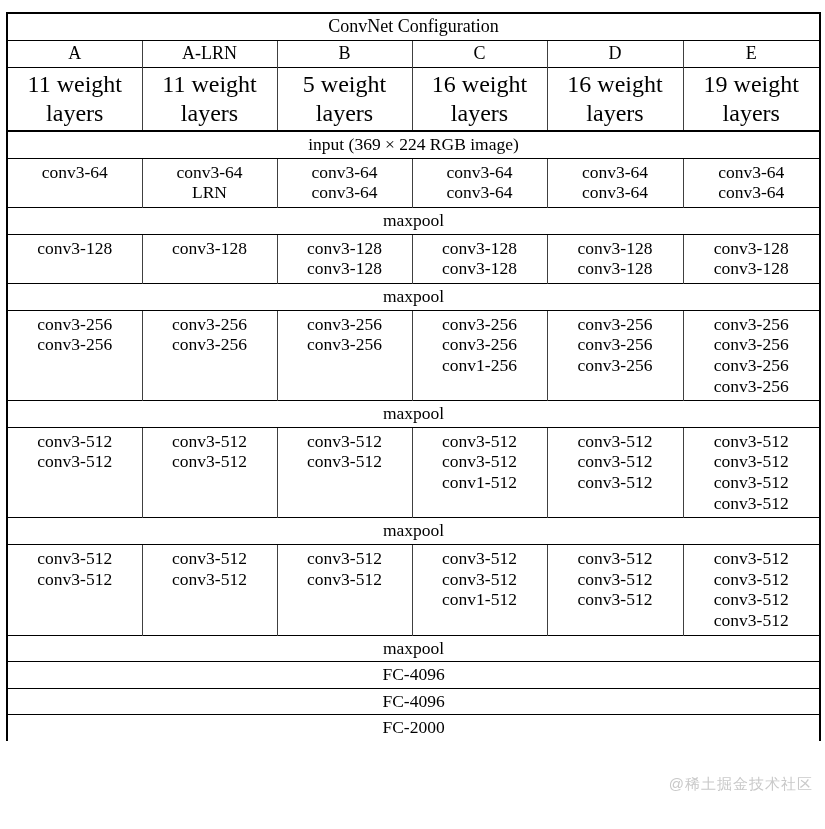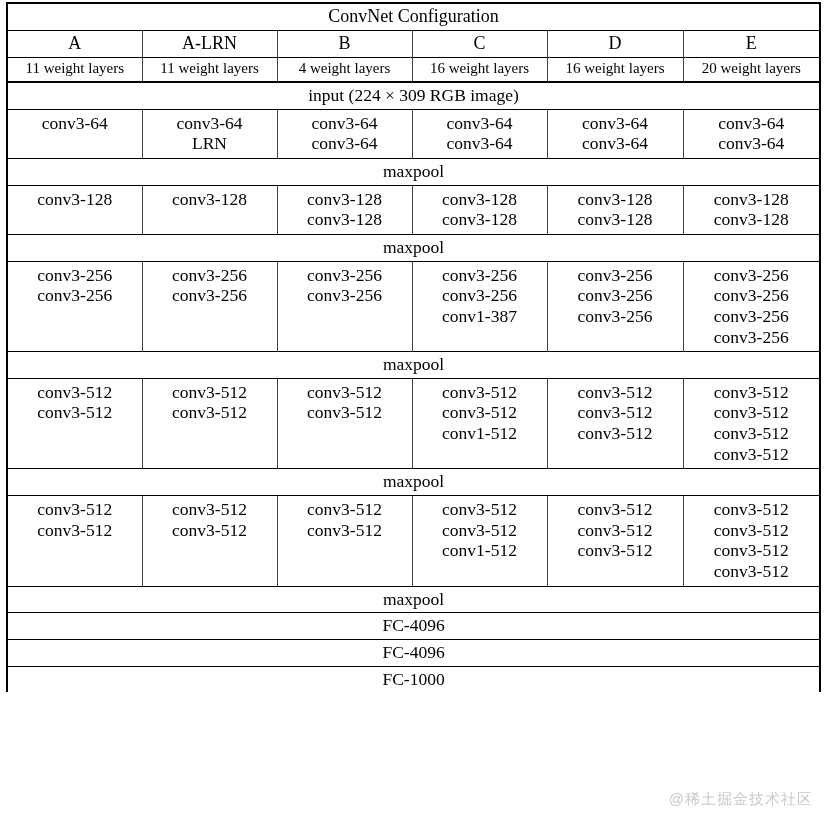--- a/index.html
+++ b/index.html
@@ -12,21 +12,21 @@
     height: 829px;
     font-family: "Liberation Serif", "DejaVu Serif", serif;
     color: #000000;
     overflow: hidden;
   }
   .page {
     position: relative;
     width: 825px;
     height: 829px;
     box-sizing: border-box;
-    padding: 2px 6px 0 6px;
+    padding: 12px 6px 0 6px;
   }
   table.cfg {
     border-collapse: collapse;
     width: 813px;
     table-layout: fixed;
     font-size: 17.5px;
     line-height: 1.18;
   }
   table.cfg td {
     text-align: center;
@@ -47,41 +47,41 @@
     font-size: 18px;
     padding-top: 1px;
     padding-bottom: 3px;
   }
   .hdr-letter td {
     font-size: 18px;
     padding-top: 2px;
     padding-bottom: 3px;
   }
   .hdr-weight td {
-    font-size: 15px;
+    font-size: 24px;
     padding-top: 2px;
     padding-bottom: 4px;
   }
   .block-cell {
     padding-top: 3px !important;
     padding-bottom: 4px !important;
   }
   .stack div {
     white-space: nowrap;
   }
   .bold { font-weight: normal; }
   .single-row td {
     padding-top: 2px;
     padding-bottom: 3px;
   }
   .bottom-frame td { border-bottom: 2px solid #000; }
   .watermark {
     position: absolute;
     right: 12px;
-    bottom: 20px;
+    bottom: 35px;
     font-family: "Liberation Sans", sans-serif;
     font-size: 15px;
     color: #c9c9c9;
     letter-spacing: 1px;
     pointer-events: none;
   }
 </style>
 </head>
 <body>
 
@@ -106,28 +106,28 @@
         <td class="vsep">A-LRN</td>
         <td class="vsep">B</td>
         <td class="vsep">C</td>
         <td class="vsep">D</td>
         <td class="vsep frame-r">E</td>
       </tr>
 
       <tr class="hdr-weight hline-thin">
         <td class="frame-l">11 weight layers</td>
         <td class="vsep">11 weight layers</td>
-        <td class="vsep">4 weight layers</td>
+        <td class="vsep">5 weight layers</td>
         <td class="vsep">16 weight layers</td>
         <td class="vsep">16 weight layers</td>
-        <td class="vsep frame-r">20 weight layers</td>
+        <td class="vsep frame-r">19 weight layers</td>
       </tr>
 
       <tr class="single-row hline-thick">
-        <td class="frame-l frame-r" colspan="6">input (224 × 309 RGB image)</td>
+        <td class="frame-l frame-r" colspan="6">input (369 × 224 RGB image)</td>
       </tr>
 
       <tr class="hline-thin">
         <td class="frame-l block-cell stack">
             <div>conv3-64</div>
             <div>&nbsp;</div>
           </td>
         <td class="vsep block-cell stack">
             <div>conv3-64</div>
             <div class="bold">LRN</div>
@@ -200,21 +200,21 @@
           </td>
         <td class="vsep block-cell stack">
             <div>conv3-256</div>
             <div>conv3-256</div>
             <div>&nbsp;</div>
             <div>&nbsp;</div>
           </td>
         <td class="vsep block-cell stack">
             <div>conv3-256</div>
             <div>conv3-256</div>
-            <div class="bold">conv1-387</div>
+            <div class="bold">conv1-256</div>
             <div>&nbsp;</div>
           </td>
         <td class="vsep block-cell stack">
             <div>conv3-256</div>
             <div>conv3-256</div>
             <div class="bold">conv3-256</div>
             <div>&nbsp;</div>
           </td>
         <td class="vsep frame-r block-cell stack">
             <div>conv3-256</div>
@@ -314,19 +314,19 @@
         <td class="frame-l frame-r" colspan="6">maxpool</td>
       </tr>
 
       <tr class="single-row hline-thin">
         <td class="frame-l frame-r" colspan="6">FC-4096</td>
       </tr>
       <tr class="single-row hline-thin">
         <td class="frame-l frame-r" colspan="6">FC-4096</td>
       </tr>
       <tr class="single-row hline-thin">
-        <td class="frame-l frame-r" colspan="6">FC-1000</td>
+        <td class="frame-l frame-r" colspan="6">FC-2000</td>
       </tr>
     </tbody>
   </table>
 
   <div class="watermark">@稀土掘金技术社区</div>
 </div>
 
 </body></html>

